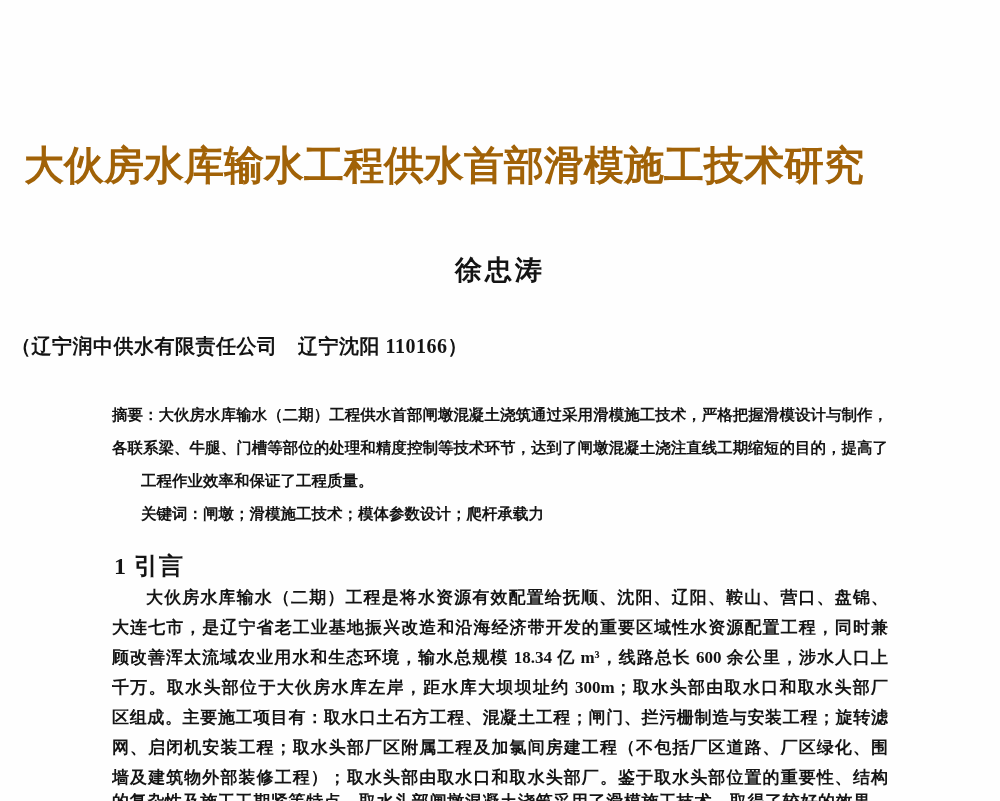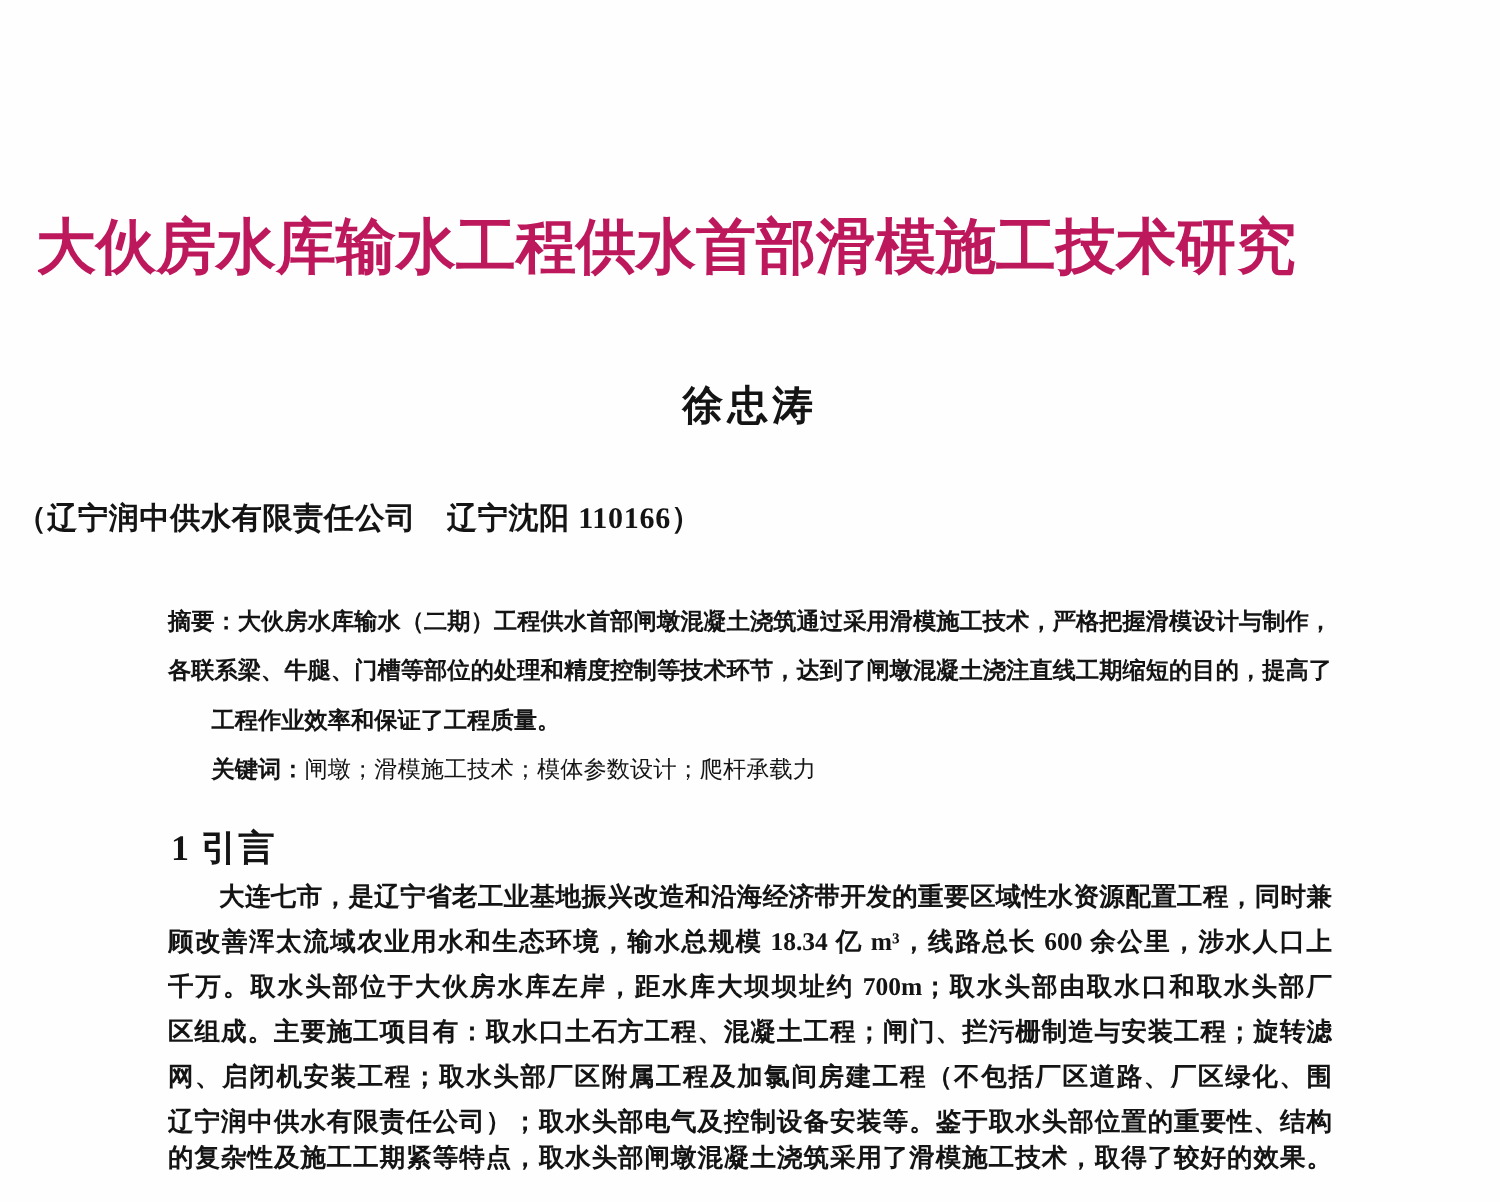--- a/index.html
+++ b/index.html
@@ -20,21 +20,21 @@
     position: absolute;
     top: 138px;
     left: 0;
     width: 888px;
     text-align: center;
     font-family: "Liberation Sans", "DejaVu Sans", sans-serif;
     font-size: 40px;
     line-height: 54px;
     font-weight: 800;
     letter-spacing: 0px;
-    color: #be185d;
+    color: #a16207;
   }
   .author {
     position: absolute;
     top: 252px;
     left: 0;
     width: 1000px;
     text-align: center;
     font-size: 27px;
     line-height: 36px;
     font-weight: 700;
@@ -66,21 +66,21 @@
     text-align-last: justify;
   }
   .abstract .plain {
     text-align: left;
     margin-left: 29px;
   }
   .lbl {
     font-weight: 800;
   }
   .kw-text {
-    font-weight: 400;
+    font-weight: 700;
   }
   .section-heading {
     position: absolute;
     top: 552px;
     left: 114px;
     font-size: 24px;
     line-height: 28px;
     font-weight: 700;
     letter-spacing: 1px;
   }
@@ -124,22 +124,23 @@
     <div class="jline">各联系梁、牛腿、门槽等部位的处理和精度控制等技术环节，达到了闸墩混凝土浇注直线工期缩短的目的，提高了</div>
     <div class="plain">工程作业效率和保证了工程质量。</div>
     <div class="plain">
       <span class="lbl">关键词：</span><span class="kw-text">闸墩；滑模施工技术；模体参数设计；爬杆承载力</span>
     </div>
   </div>
 
   <div class="section-heading">1 引言</div>
 
   <div class="body-lines">
+      <div>大伙房水库输水（二期）工程是将水资源有效配置给抚顺、沈阳、辽阳、鞍山、营口、盘锦、</div>
       <div>大连七市，是辽宁省老工业基地振兴改造和沿海经济带开发的重要区域性水资源配置工程，同时兼</div>
       <div>顾改善浑太流域农业用水和生态环境，输水总规模 18.34 亿 m³，线路总长 600 余公里，涉水人口上</div>
-      <div>千万。取水头部位于大伙房水库左岸，距水库大坝坝址约 700m；取水头部由取水口和取水头部厂</div>
+      <div>千万。取水头部位于大伙房水库左岸，距水库大坝坝址约 300m；取水头部由取水口和取水头部厂</div>
       <div>区组成。主要施工项目有：取水口土石方工程、混凝土工程；闸门、拦污栅制造与安装工程；旋转滤</div>
       <div>网、启闭机安装工程；取水头部厂区附属工程及加氯间房建工程（不包括厂区道路、厂区绿化、围</div>
-      <div>辽宁润中供水有限责任公司）；取水头部电气及控制设备安装等。鉴于取水头部位置的重要性、结构</div>
+      <div>墙及建筑物外部装修工程）；取水头部由取水口和取水头部厂。鉴于取水头部位置的重要性、结构</div>
       <div>的复杂性及施工工期紧等特点，取水头部闸墩混凝土浇筑采用了滑模施工技术，取得了较好的效果。</div>
     </div>
 
 </div>
 
 </body></html>

